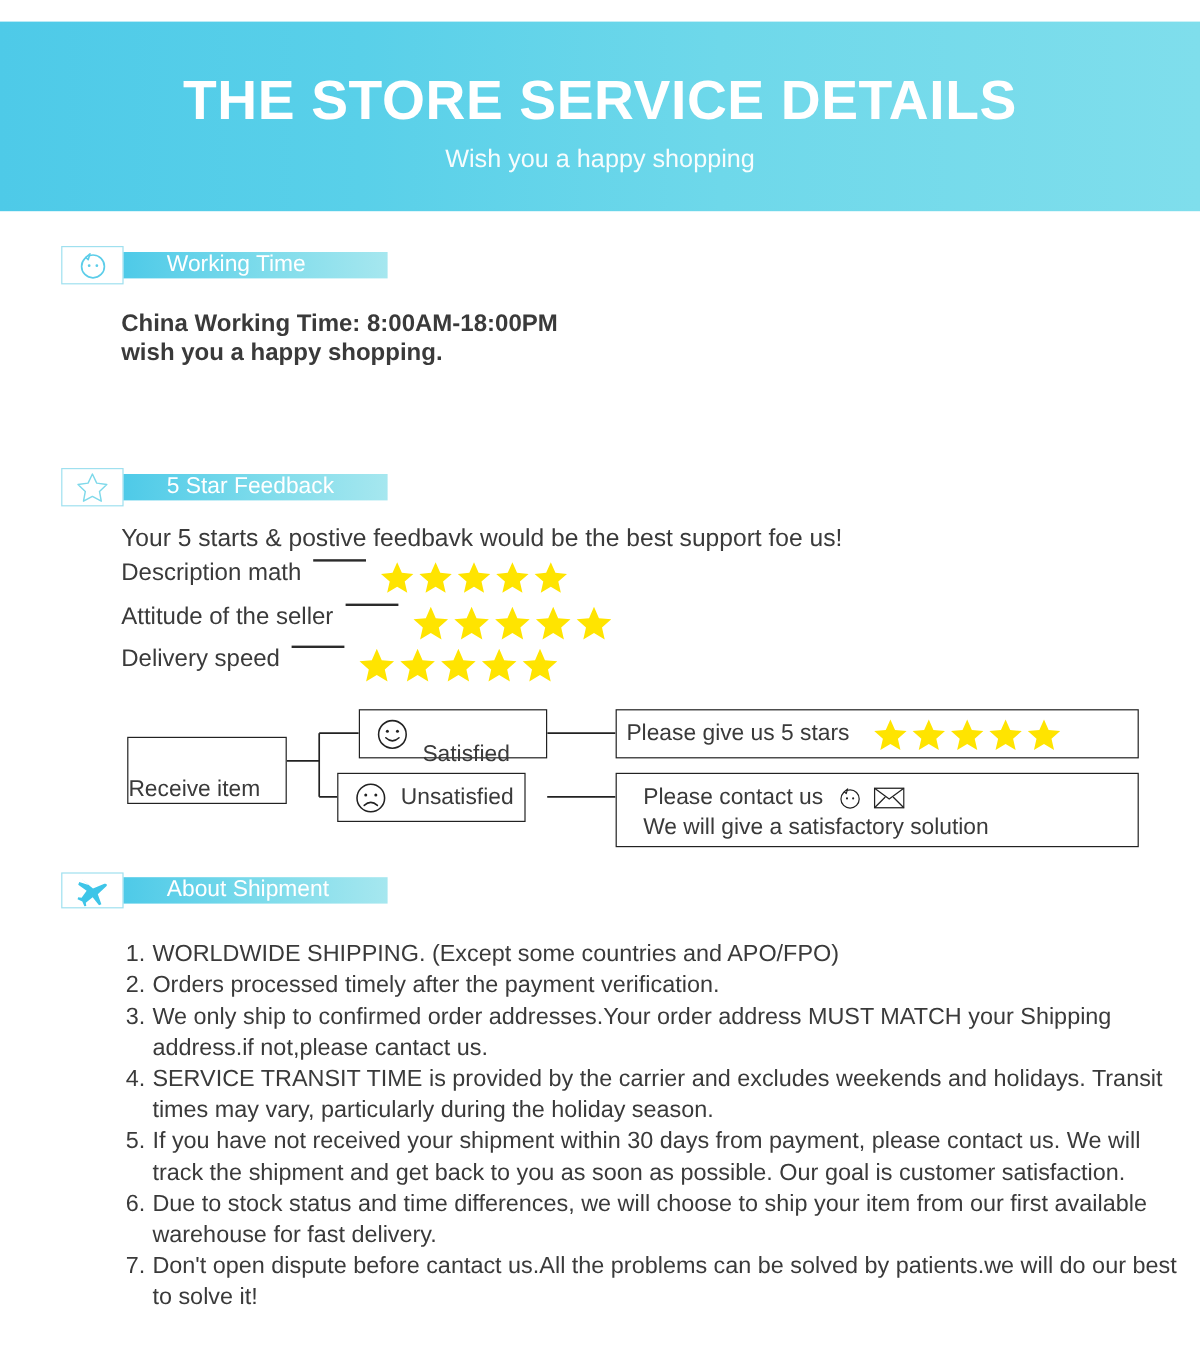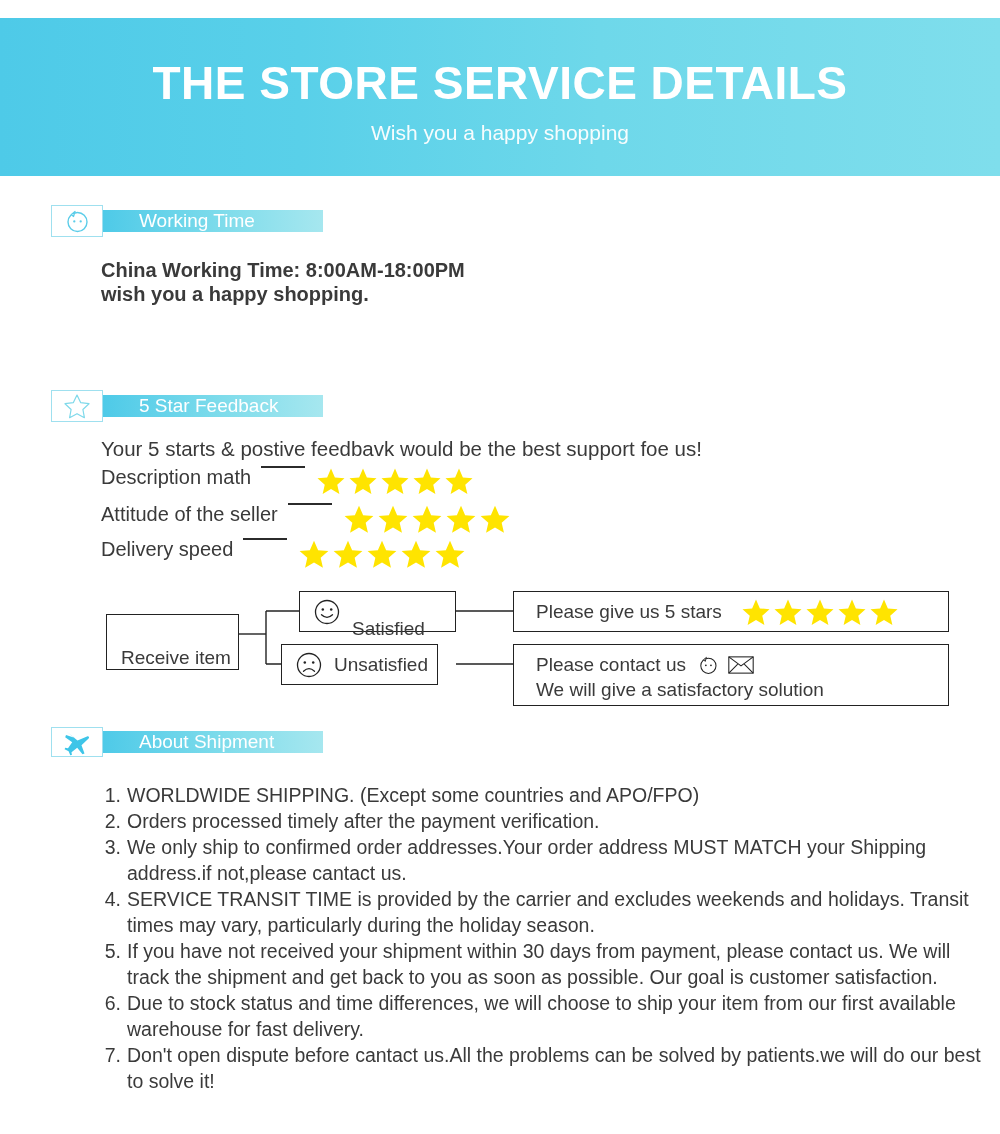--- a/index.html
+++ b/index.html
@@ -106,21 +106,21 @@
   .flow { position: absolute; left: 0; top: 0; width: 1000px; height: 1134px; pointer-events: none; }
   .fbox {
     position: absolute;
     border: 1px solid #222222;
     background: #ffffff;
     display: flex;
     align-items: center;
     font-size: 19px;
     color: #3a3a3a;
   }
-  .fbox-pad { padding-left: 14px; }
+  .fbox-pad { }
 
   
   .ship-list {
     position: absolute;
     left: 101px;
     top: 782px;
     width: 880px;
     font-size: 19.5px;
     line-height: 26px;
     color: #3a3a3a;

